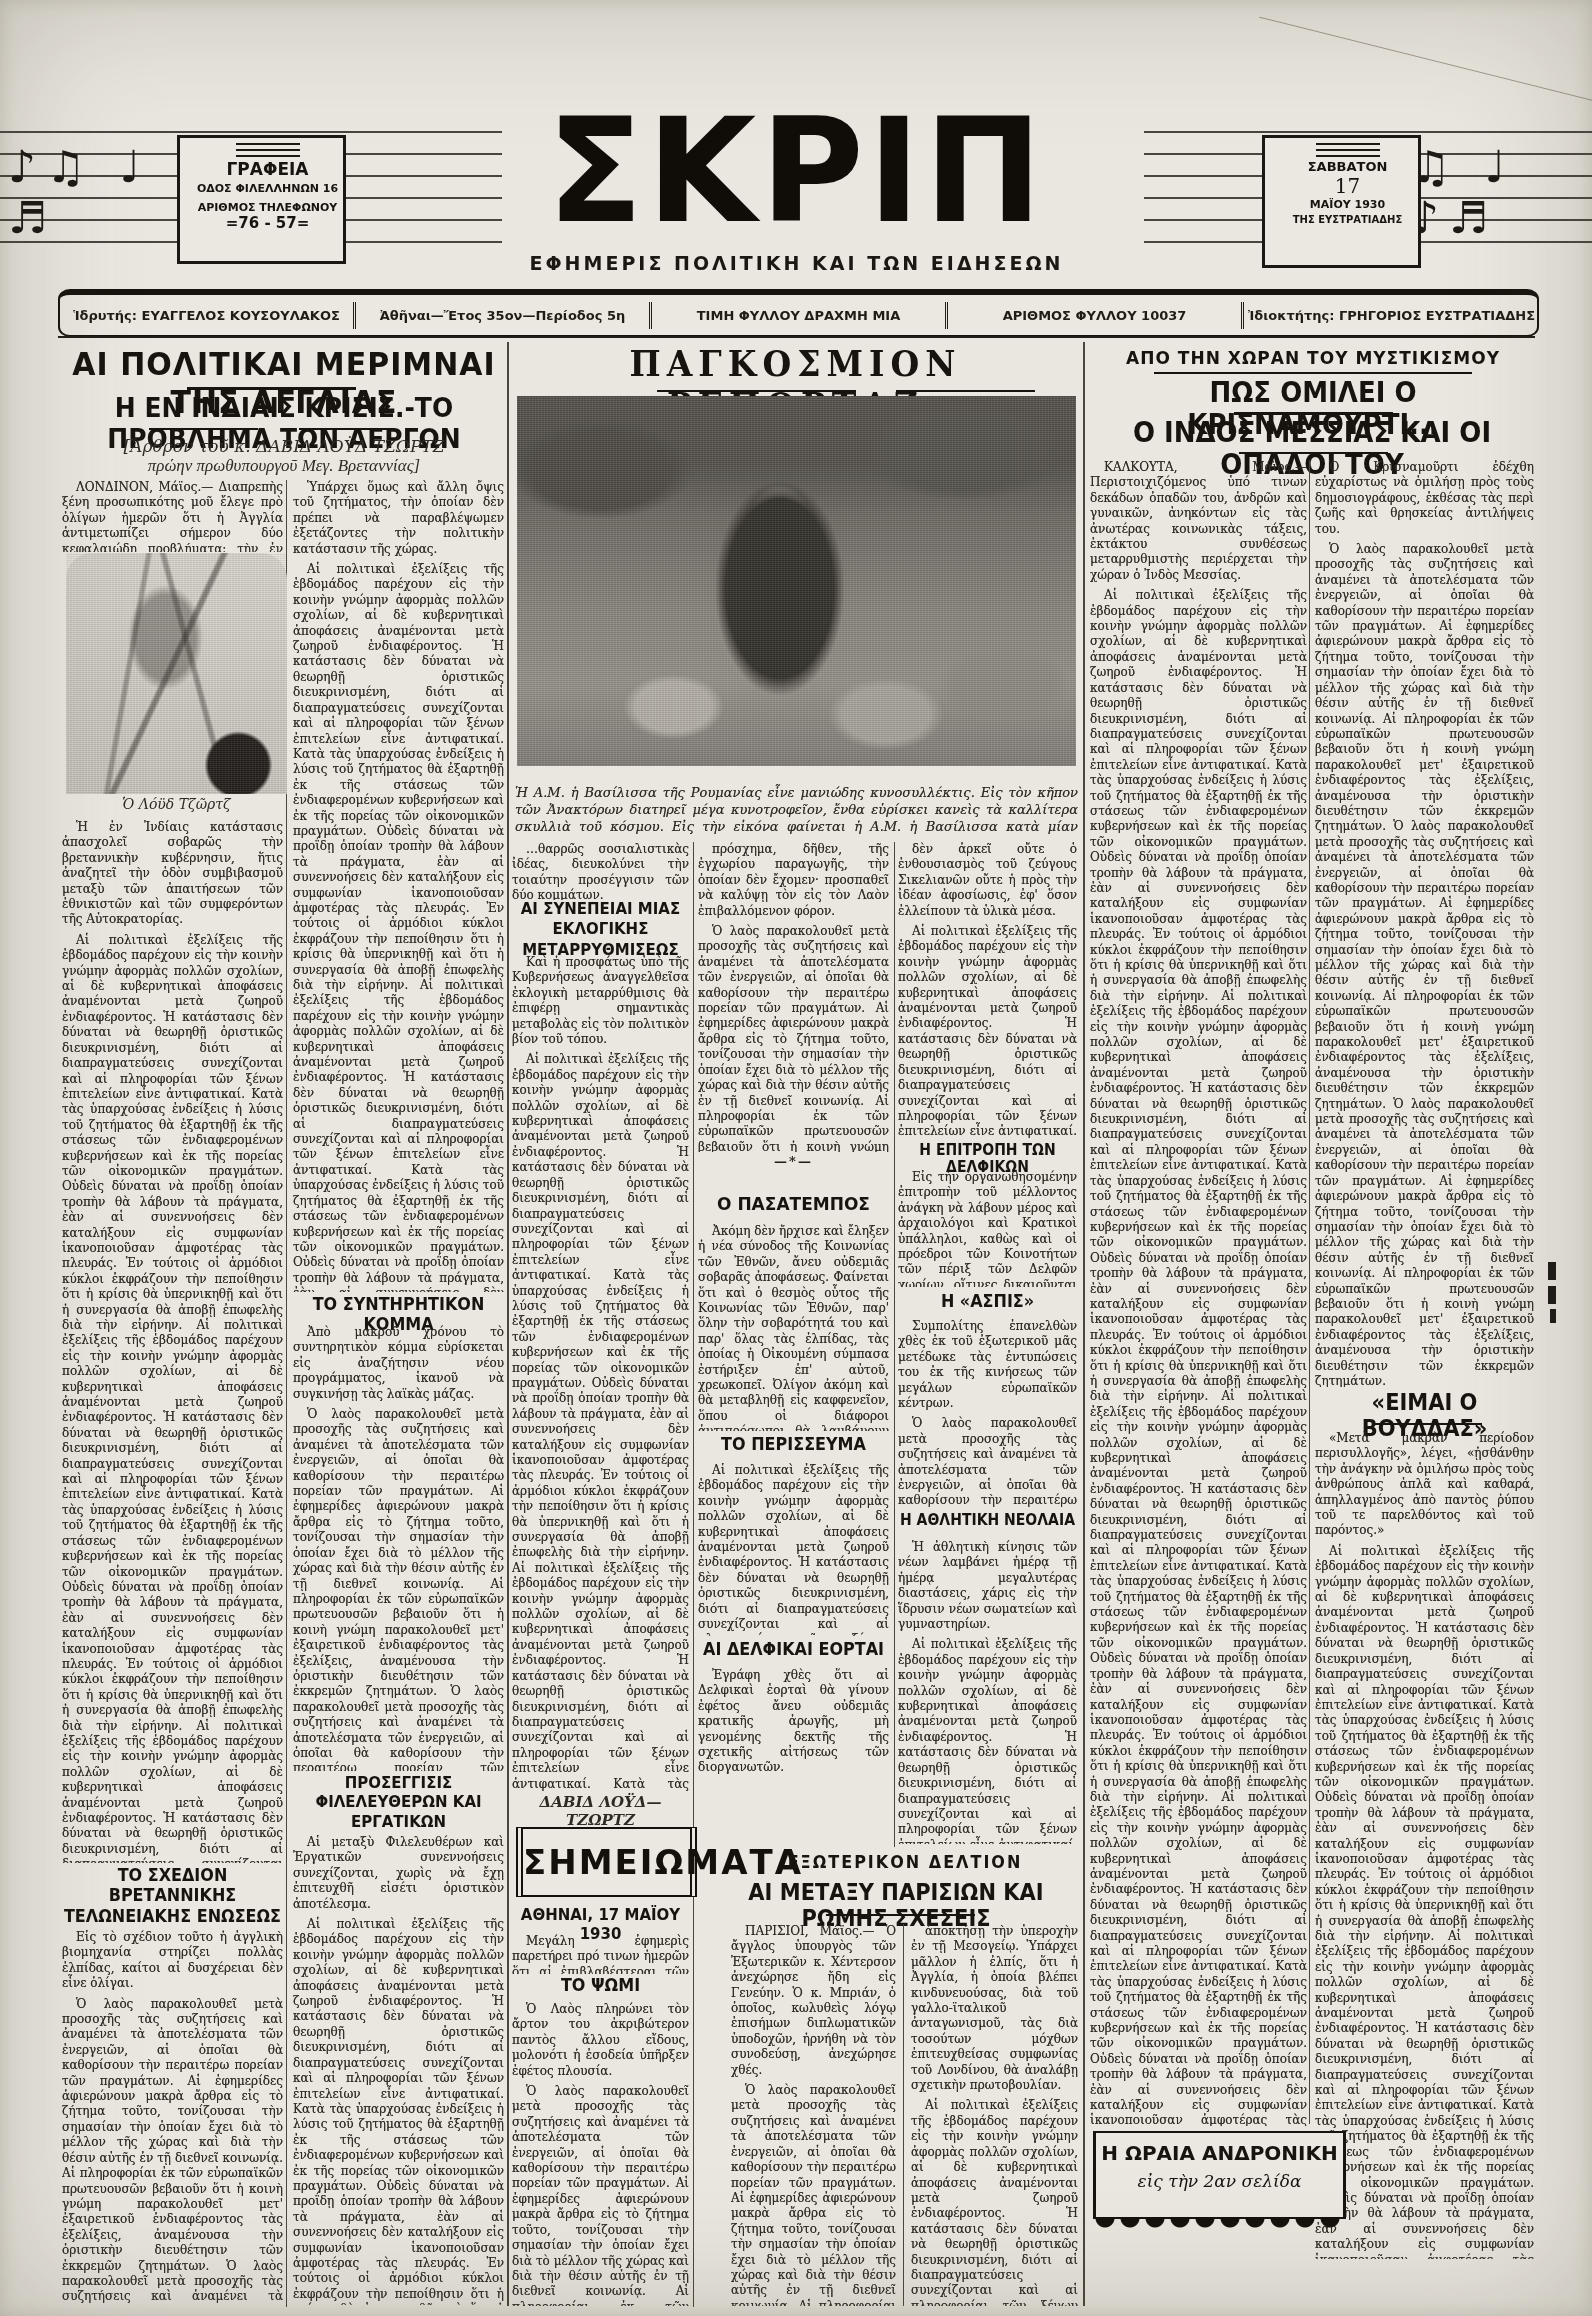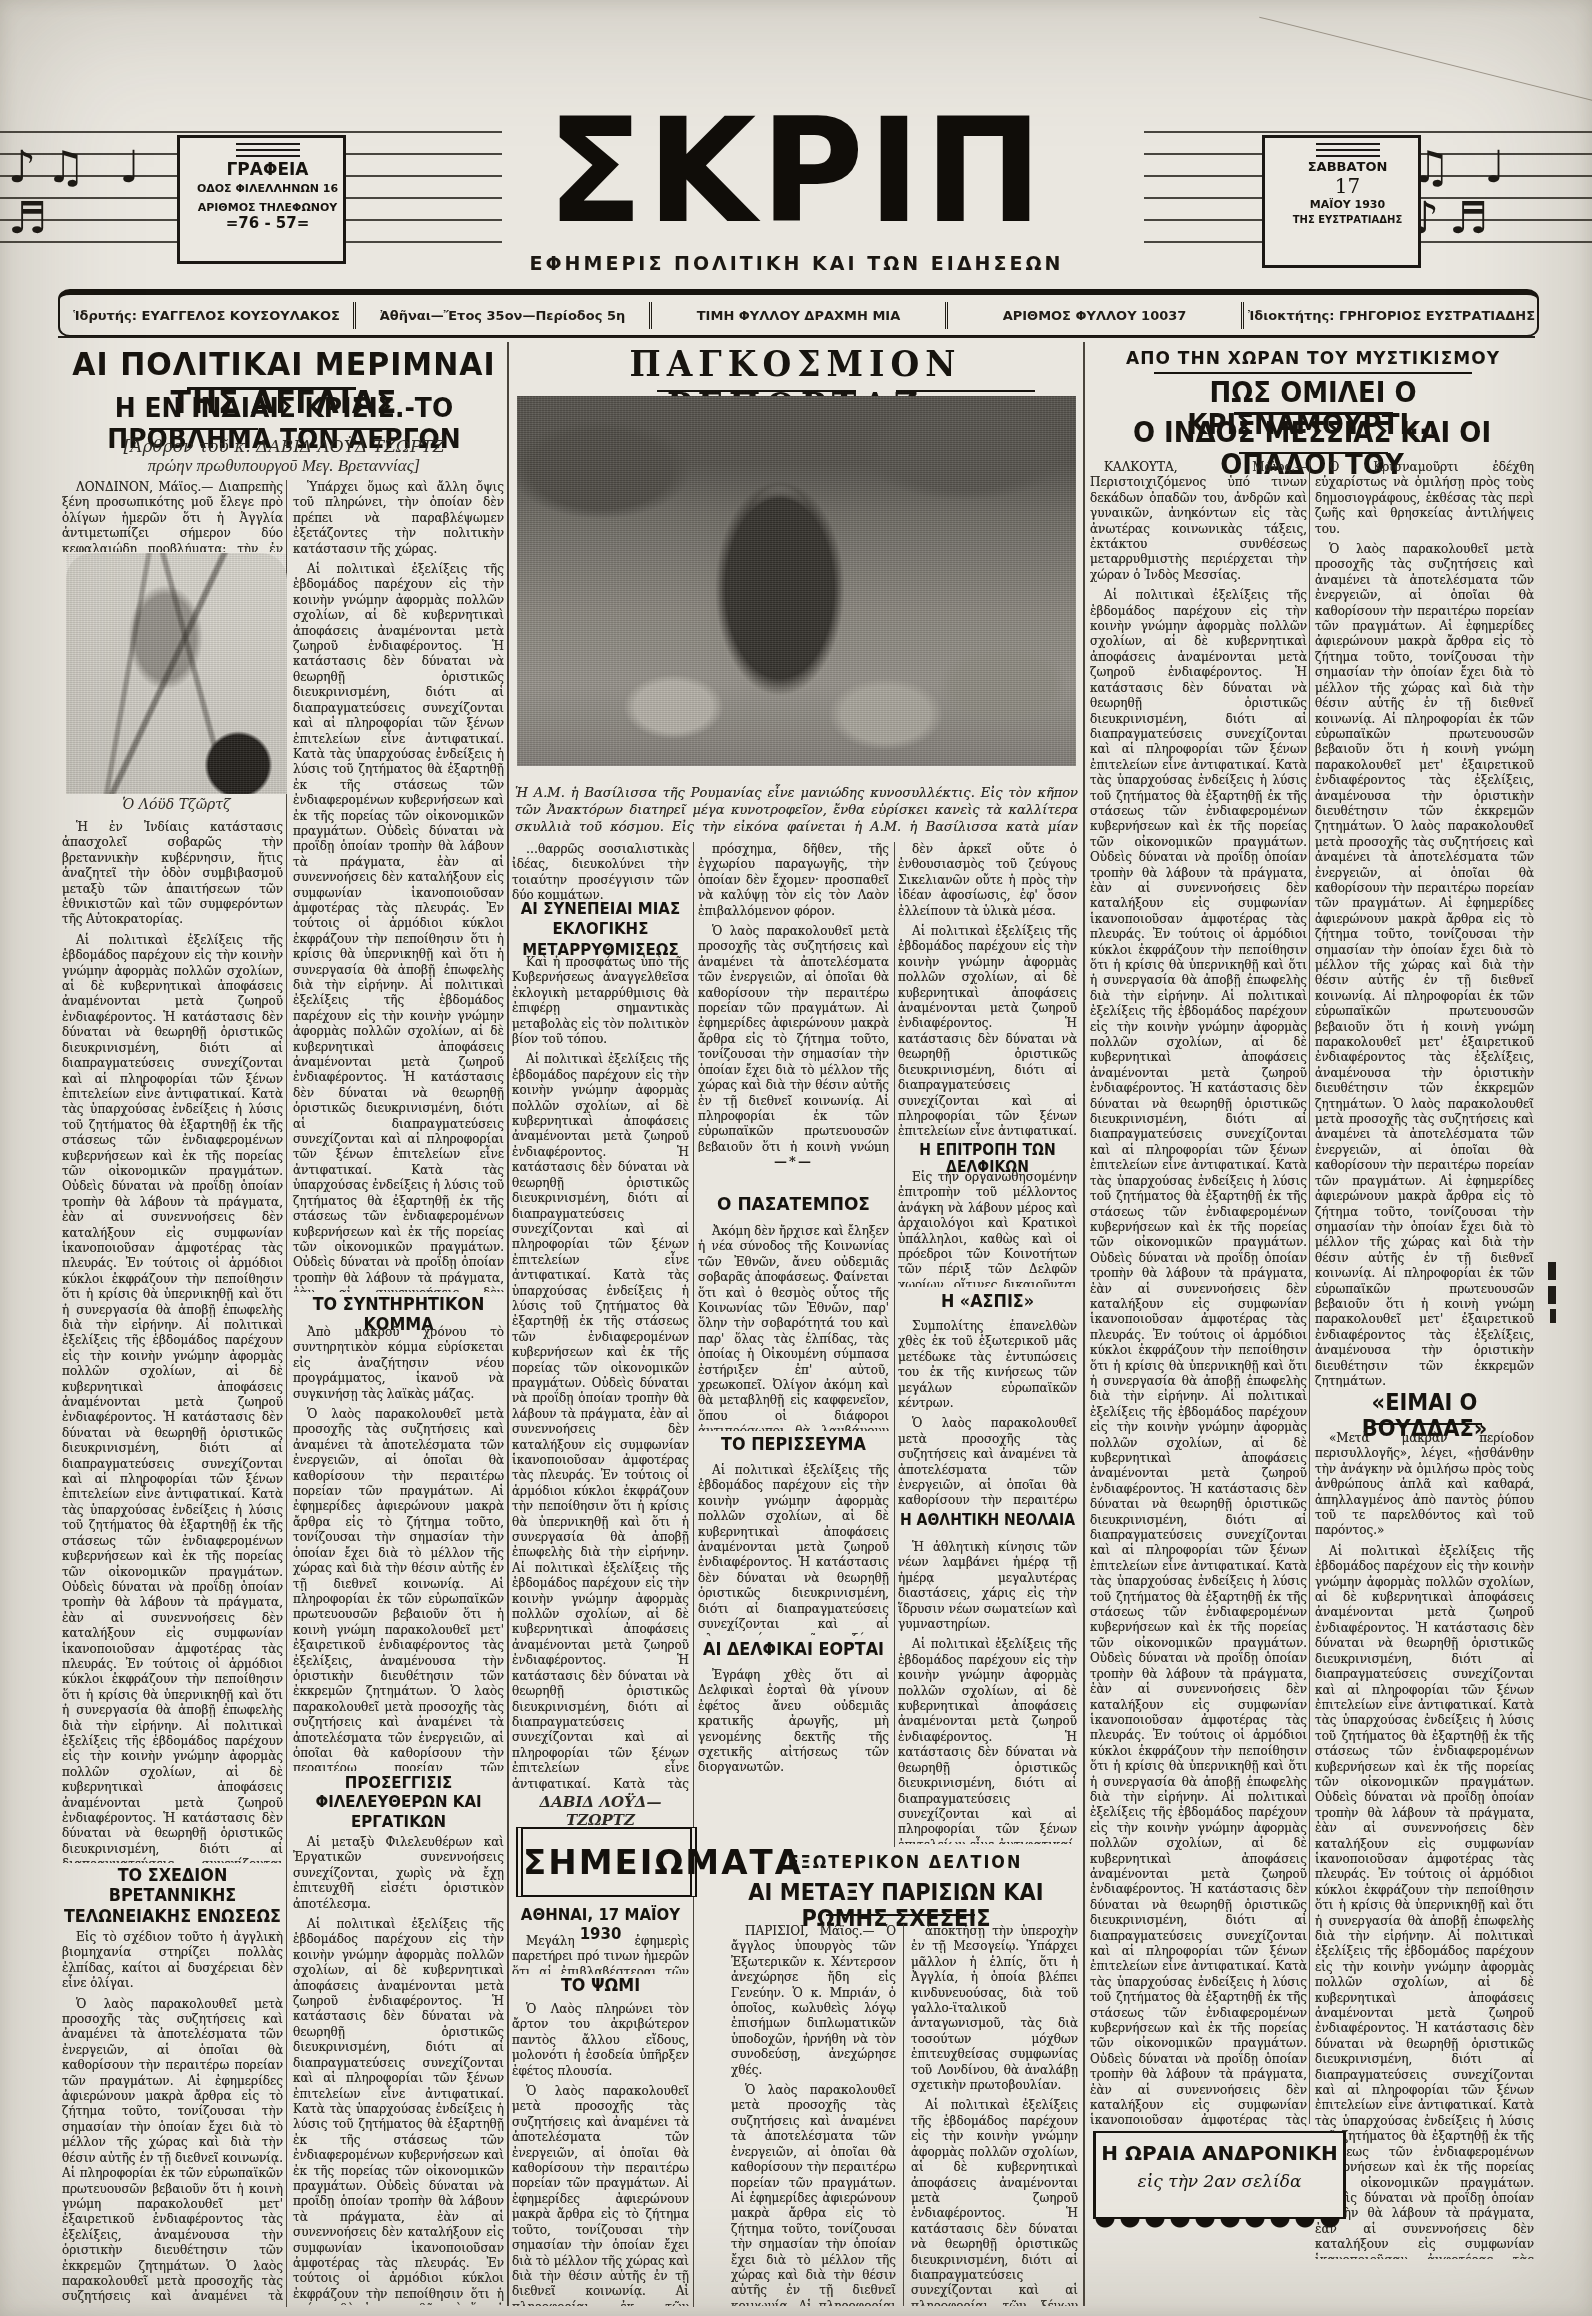--- a/index.html
+++ b/index.html
@@ -116,21 +116,21 @@
   </div>
 
   <div class="sh" style="left:62px;top:1867px;width:221px;font-size:16px;line-height:19px;">ΤΟ ΣΧΕΔΙΟΝ ΒΡΕΤΑΝΝΙΚΗΣ ΤΕΛΩΝΕΙΑΚΗΣ ΕΝΩΣΕΩΣ</div>
 
   <div class="seg" style="left:62px;top:1930px;width:221px;height:374px;">
     <p>Εἰς τὸ σχέδιον τοῦτο ἡ ἀγγλικὴ βιομηχανία στηρίζει πολλὰς ἐλπίδας, καίτοι αἱ δυσχέρειαι δὲν εἶνε ὀλίγαι.</p>
     <div class="fill">Ὁ λαὸς παρακολουθεῖ μετὰ προσοχῆς τὰς συζητήσεις καὶ ἀναμένει τὰ ἀποτελέσματα τῶν ἐνεργειῶν, αἱ ὁποῖαι θὰ καθορίσουν τὴν περαιτέρω πορείαν τῶν πραγμάτων. Αἱ ἐφημερίδες ἀφιερώνουν μακρὰ ἄρθρα εἰς τὸ ζήτημα τοῦτο, τονίζουσαι τὴν σημασίαν τὴν ὁποίαν ἔχει διὰ τὸ μέλλον τῆς χώρας καὶ διὰ τὴν θέσιν αὐτῆς ἐν τῇ διεθνεῖ κοινωνίᾳ. Αἱ πληροφορίαι ἐκ τῶν εὐρωπαϊκῶν πρωτευουσῶν βεβαιοῦν ὅτι ἡ κοινὴ γνώμη παρακολουθεῖ μετ' ἐξαιρετικοῦ ἐνδιαφέροντος τὰς ἐξελίξεις, ἀναμένουσα τὴν ὁριστικὴν διευθέτησιν τῶν ἐκκρεμῶν ζητημάτων. Ὁ λαὸς παρακολουθεῖ μετὰ προσοχῆς τὰς συζητήσεις καὶ ἀναμένει τὰ ἀποτελέσματα τῶν ἐνεργειῶν, αἱ ὁποῖαι θὰ καθορίσουν τὴν περαιτέρω πορείαν τῶν πραγμάτων. Αἱ ἐφημερίδες ἀφιερώνουν μακρὰ ἄρθρα εἰς τὸ ζήτημα τοῦτο, τονίζουσαι τὴν σημασίαν τὴν ὁποίαν ἔχει διὰ τὸ μέλλον τῆς χώρας καὶ διὰ τὴν θέσιν αὐτῆς ἐν τῇ διεθνεῖ κοινωνίᾳ. Αἱ πληροφορίαι ἐκ τῶν εὐρωπαϊκῶν πρωτευουσῶν βεβαιοῦν ὅτι ἡ κοινὴ γνώμη παρακολουθεῖ μετ' ἐξαιρετικοῦ ἐνδιαφέροντος τὰς ἐξελίξεις, ἀναμένουσα τὴν ὁριστικὴν διευθέτησιν τῶν ἐκκρεμῶν ζητημάτων. </div>
   </div>
 
   <div class="seg" style="left:293px;top:480px;width:211px;height:812px;">
-    <p>Ὑπάρχει ὅμως καὶ ἄλλη ὄψις τοῦ πληρώνει, τὴν ὁποίαν δὲν πρέπει νὰ παραβλέψωμεν ἐξετάζοντες τὴν πολιτικὴν κατάστασιν τῆς χώρας.</p>
+    <p>Ὑπάρχει ὅμως καὶ ἄλλη ὄψις τοῦ ζητήματος, τὴν ὁποίαν δὲν πρέπει νὰ παραβλέψωμεν ἐξετάζοντες τὴν πολιτικὴν κατάστασιν τῆς χώρας.</p>
     <div class="fill">Αἱ πολιτικαὶ ἐξελίξεις τῆς ἑβδομάδος παρέχουν εἰς τὴν κοινὴν γνώμην ἀφορμὰς πολλῶν σχολίων, αἱ δὲ κυβερνητικαὶ ἀποφάσεις ἀναμένονται μετὰ ζωηροῦ ἐνδιαφέροντος. Ἡ κατάστασις δὲν δύναται νὰ θεωρηθῇ ὁριστικῶς διευκρινισμένη, διότι αἱ διαπραγματεύσεις συνεχίζονται καὶ αἱ πληροφορίαι τῶν ξένων ἐπιτελείων εἶνε ἀντιφατικαί. Κατὰ τὰς ὑπαρχούσας ἐνδείξεις ἡ λύσις τοῦ ζητήματος θὰ ἐξαρτηθῇ ἐκ τῆς στάσεως τῶν ἐνδιαφερομένων κυβερνήσεων καὶ ἐκ τῆς πορείας τῶν οἰκονομικῶν πραγμάτων. Οὐδεὶς δύναται νὰ προΐδῃ ὁποίαν τροπὴν θὰ λάβουν τὰ πράγματα, ἐὰν αἱ συνεννοήσεις δὲν καταλήξουν εἰς συμφωνίαν ἱκανοποιοῦσαν ἀμφοτέρας τὰς πλευράς. Ἐν τούτοις οἱ ἁρμόδιοι κύκλοι ἐκφράζουν τὴν πεποίθησιν ὅτι ἡ κρίσις θὰ ὑπερνικηθῇ καὶ ὅτι ἡ συνεργασία θὰ ἀποβῇ ἐπωφελὴς διὰ τὴν εἰρήνην. Αἱ πολιτικαὶ ἐξελίξεις τῆς ἑβδομάδος παρέχουν εἰς τὴν κοινὴν γνώμην ἀφορμὰς πολλῶν σχολίων, αἱ δὲ κυβερνητικαὶ ἀποφάσεις ἀναμένονται μετὰ ζωηροῦ ἐνδιαφέροντος. Ἡ κατάστασις δὲν δύναται νὰ θεωρηθῇ ὁριστικῶς διευκρινισμένη, διότι αἱ διαπραγματεύσεις συνεχίζονται καὶ αἱ πληροφορίαι τῶν ξένων ἐπιτελείων εἶνε ἀντιφατικαί. Κατὰ τὰς ὑπαρχούσας ἐνδείξεις ἡ λύσις τοῦ ζητήματος θὰ ἐξαρτηθῇ ἐκ τῆς στάσεως τῶν ἐνδιαφερομένων κυβερνήσεων καὶ ἐκ τῆς πορείας τῶν οἰκονομικῶν πραγμάτων. Οὐδεὶς δύναται νὰ προΐδῃ ὁποίαν τροπὴν θὰ λάβουν τὰ πράγματα, ἐὰν αἱ συνεννοήσεις δὲν καταλήξουν εἰς συμφωνίαν ἱκανοποιοῦσαν ἀμφοτέρας τὰς πλευράς. Ἐν τούτοις οἱ ἁρμόδιοι κύκλοι ἐκφράζουν τὴν πεποίθησιν ὅτι ἡ κρίσις θὰ ὑπερνικηθῇ καὶ ὅτι ἡ συνεργασία θὰ ἀποβῇ ἐπωφελὴς διὰ τὴν εἰρήνην. Αἱ πολιτικαὶ ἐξελίξεις τῆς ἑβδομάδος παρέχουν εἰς τὴν κοινὴν γνώμην ἀφορμὰς πολλῶν σχολίων, αἱ δὲ κυβερνητικαὶ ἀποφάσεις ἀναμένονται μετὰ ζωηροῦ ἐνδιαφέροντος. Ἡ κατάστασις δὲν δύναται νὰ θεωρηθῇ ὁριστικῶς διευκρινισμένη, διότι αἱ διαπραγματεύσεις συνεχίζονται καὶ αἱ πληροφορίαι τῶν ξένων ἐπιτελείων εἶνε ἀντιφατικαί. Κατὰ τὰς ὑπαρχούσας ἐνδείξεις ἡ λύσις τοῦ ζητήματος θὰ ἐξαρτηθῇ ἐκ τῆς στάσεως τῶν ἐνδιαφερομένων κυβερνήσεων καὶ ἐκ τῆς πορείας τῶν οἰκονομικῶν πραγμάτων. Οὐδεὶς δύναται νὰ προΐδῃ ὁποίαν τροπὴν θὰ λάβουν τὰ πράγματα, ἐὰν αἱ συνεννοήσεις δὲν καταλήξουν εἰς συμφωνίαν ἱκανοποιοῦσαν ἀμφοτέρας τὰς πλευράς. Ἐν τούτοις οἱ ἁρμόδιοι κύκλοι ἐκφράζουν τὴν πεποίθησιν ὅτι ἡ κρίσις θὰ ὑπερνικηθῇ καὶ ὅτι ἡ συνεργασία θὰ ἀποβῇ ἐπωφελὴς διὰ τὴν εἰρήνην. Αἱ πολιτικαὶ ἐξελίξεις τῆς ἑβδομάδος παρέχουν εἰς τὴν κοινὴν γνώμην ἀφορμὰς πολλῶν σχολίων, αἱ δὲ κυβερνητικαὶ ἀποφάσεις ἀναμένονται μετὰ ζωηροῦ ἐνδιαφέροντος. Ἡ κατάστασις δὲν δύναται νὰ θεωρηθῇ ὁριστικῶς διευκρινισμένη, διότι αἱ διαπραγματεύσεις συνεχίζονται καὶ αἱ πληροφορίαι τῶν ξένων ἐπιτελείων εἶνε ἀντιφατικαί. Κατὰ τὰς ὑπαρχούσας ἐνδείξεις ἡ λύσις τοῦ ζητήματος θὰ ἐξαρτηθῇ ἐκ τῆς στάσεως τῶν ἐνδιαφερομένων κυβερνήσεων καὶ ἐκ τῆς πορείας τῶν οἰκονομικῶν πραγμάτων. Οὐδεὶς δύναται νὰ προΐδῃ ὁποίαν τροπὴν θὰ λάβουν τὰ πράγματα, ἐὰν αἱ συνεννοήσεις δὲν καταλήξουν εἰς συμφωνίαν ἱκανοποιοῦσαν ἀμφοτέρας τὰς πλευράς. Ἐν τούτοις οἱ ἁρμόδιοι κύκλοι ἐκφράζουν τὴν πεποίθησιν ὅτι ἡ κρίσις θὰ ὑπερνικηθῇ καὶ ὅτι ἡ συνεργασία θὰ ἀποβῇ ἐπωφελὴς διὰ τὴν εἰρήνην. </div>
   </div>
   <div class="sh" style="left:293px;top:1295px;width:211px;font-size:16px;">ΤΟ ΣΥΝΤΗΡΗΤΙΚΟΝ ΚΟΜΜΑ</div>
   <div class="seg" style="left:293px;top:1325px;width:211px;height:446px;">
     <p>Ἀπὸ μακροῦ χρόνου τὸ συντηρητικὸν κόμμα εὑρίσκεται εἰς ἀναζήτησιν νέου προγράμματος, ἱκανοῦ νὰ συγκινήσῃ τὰς λαϊκὰς μάζας.</p>
     <div class="fill">Ὁ λαὸς παρακολουθεῖ μετὰ προσοχῆς τὰς συζητήσεις καὶ ἀναμένει τὰ ἀποτελέσματα τῶν ἐνεργειῶν, αἱ ὁποῖαι θὰ καθορίσουν τὴν περαιτέρω πορείαν τῶν πραγμάτων. Αἱ ἐφημερίδες ἀφιερώνουν μακρὰ ἄρθρα εἰς τὸ ζήτημα τοῦτο, τονίζουσαι τὴν σημασίαν τὴν ὁποίαν ἔχει διὰ τὸ μέλλον τῆς χώρας καὶ διὰ τὴν θέσιν αὐτῆς ἐν τῇ διεθνεῖ κοινωνίᾳ. Αἱ πληροφορίαι ἐκ τῶν εὐρωπαϊκῶν πρωτευουσῶν βεβαιοῦν ὅτι ἡ κοινὴ γνώμη παρακολουθεῖ μετ' ἐξαιρετικοῦ ἐνδιαφέροντος τὰς ἐξελίξεις, ἀναμένουσα τὴν ὁριστικὴν διευθέτησιν τῶν ἐκκρεμῶν ζητημάτων. Ὁ λαὸς παρακολουθεῖ μετὰ προσοχῆς τὰς συζητήσεις καὶ ἀναμένει τὰ ἀποτελέσματα τῶν ἐνεργειῶν, αἱ ὁποῖαι θὰ καθορίσουν τὴν περαιτέρω πορείαν τῶν πραγμάτων. Αἱ ἐφημερίδες ἀφιερώνουν μακρὰ ἄρθρα εἰς τὸ ζήτημα τοῦτο, τονίζουσαι τὴν σημασίαν τὴν ὁποίαν ἔχει διὰ τὸ μέλλον τῆς χώρας καὶ διὰ τὴν θέσιν αὐτῆς ἐν τῇ διεθνεῖ κοινωνίᾳ. Αἱ πληροφορίαι ἐκ τῶν εὐρωπαϊκῶν πρωτευουσῶν βεβαιοῦν ὅτι ἡ κοινὴ γνώμη παρακολουθεῖ μετ' ἐξαιρετικοῦ ἐνδιαφέροντος τὰς ἐξελίξεις, ἀναμένουσα τὴν ὁριστικὴν διευθέτησιν τῶν ἐκκρεμῶν ζητημάτων. </div>
   </div>
   <div class="sh" style="left:293px;top:1775px;width:211px;font-size:15px;line-height:18px;">ΠΡΟΣΕΓΓΙΣΙΣ ΦΙΛΕΛΕΥΘΕΡΩΝ ΚΑΙ ΕΡΓΑΤΙΚΩΝ</div>
   <div class="seg" style="left:293px;top:1835px;width:211px;height:470px;">
     <p>Αἱ μεταξὺ Φιλελευθέρων καὶ Ἐργατικῶν συνεννοήσεις συνεχίζονται, χωρὶς νὰ ἔχῃ ἐπιτευχθῆ εἰσέτι ὁριστικὸν ἀποτέλεσμα.</p>

